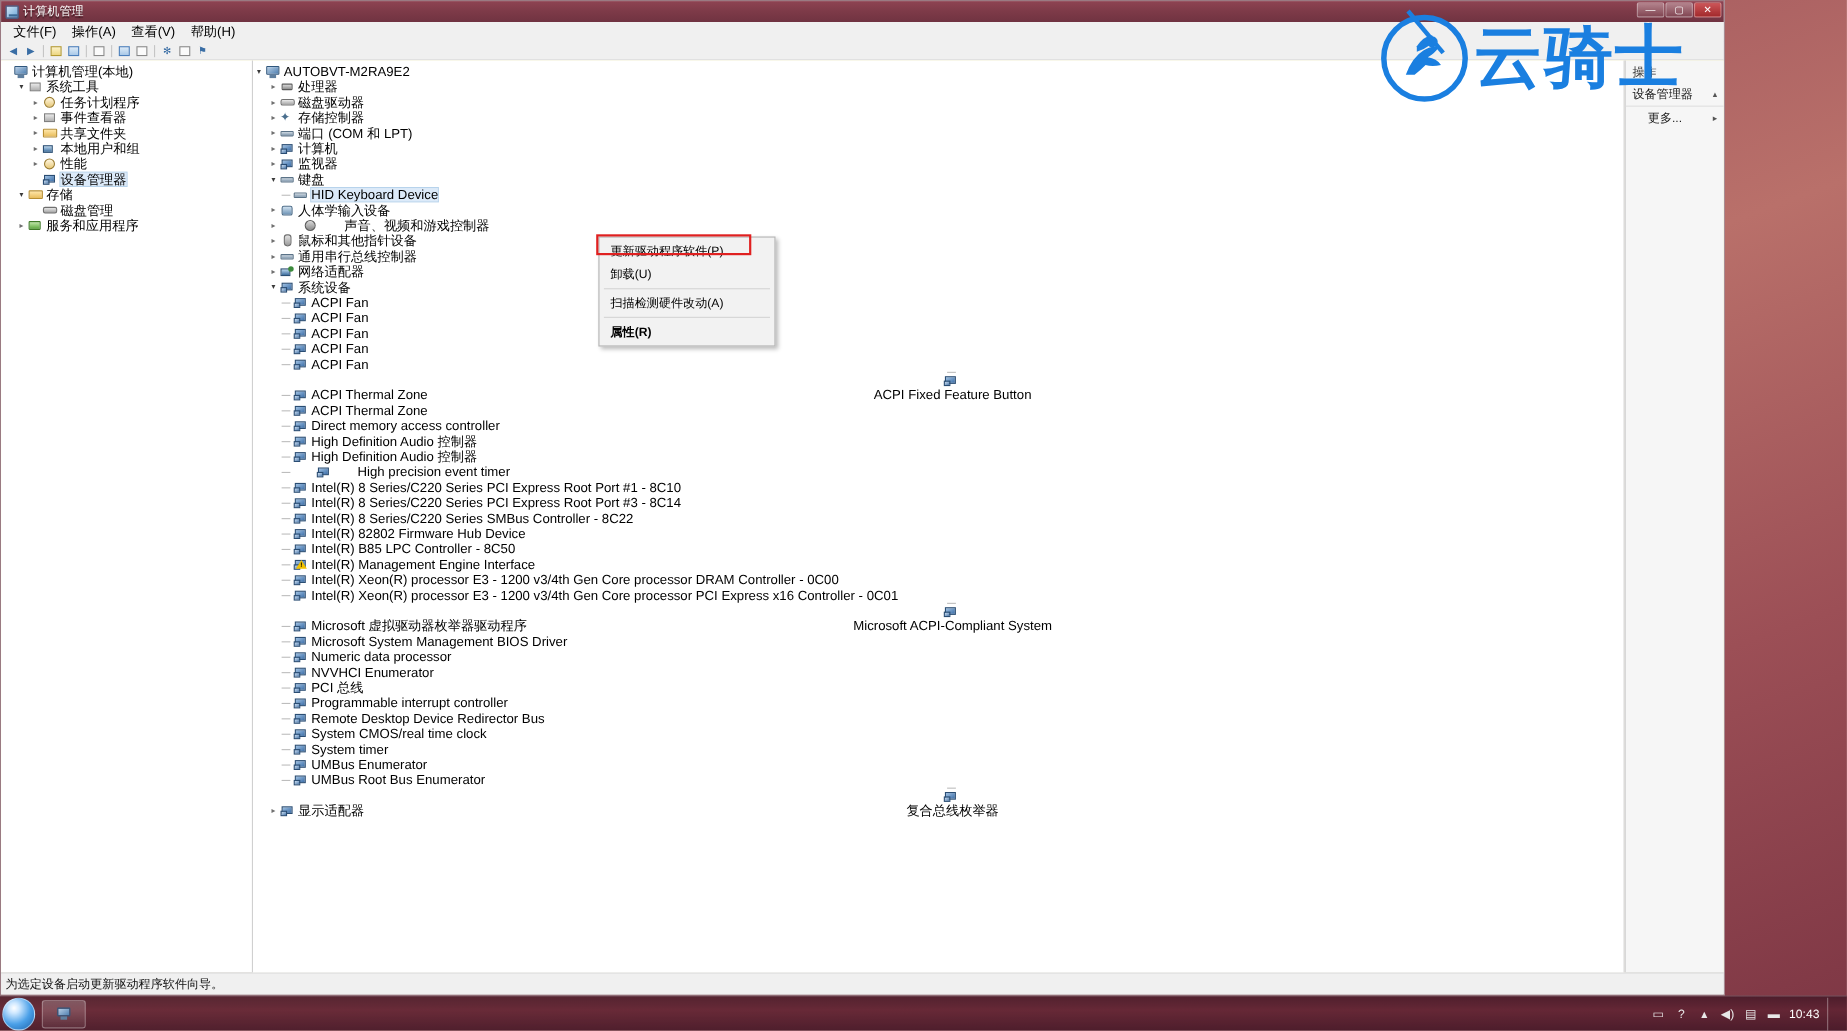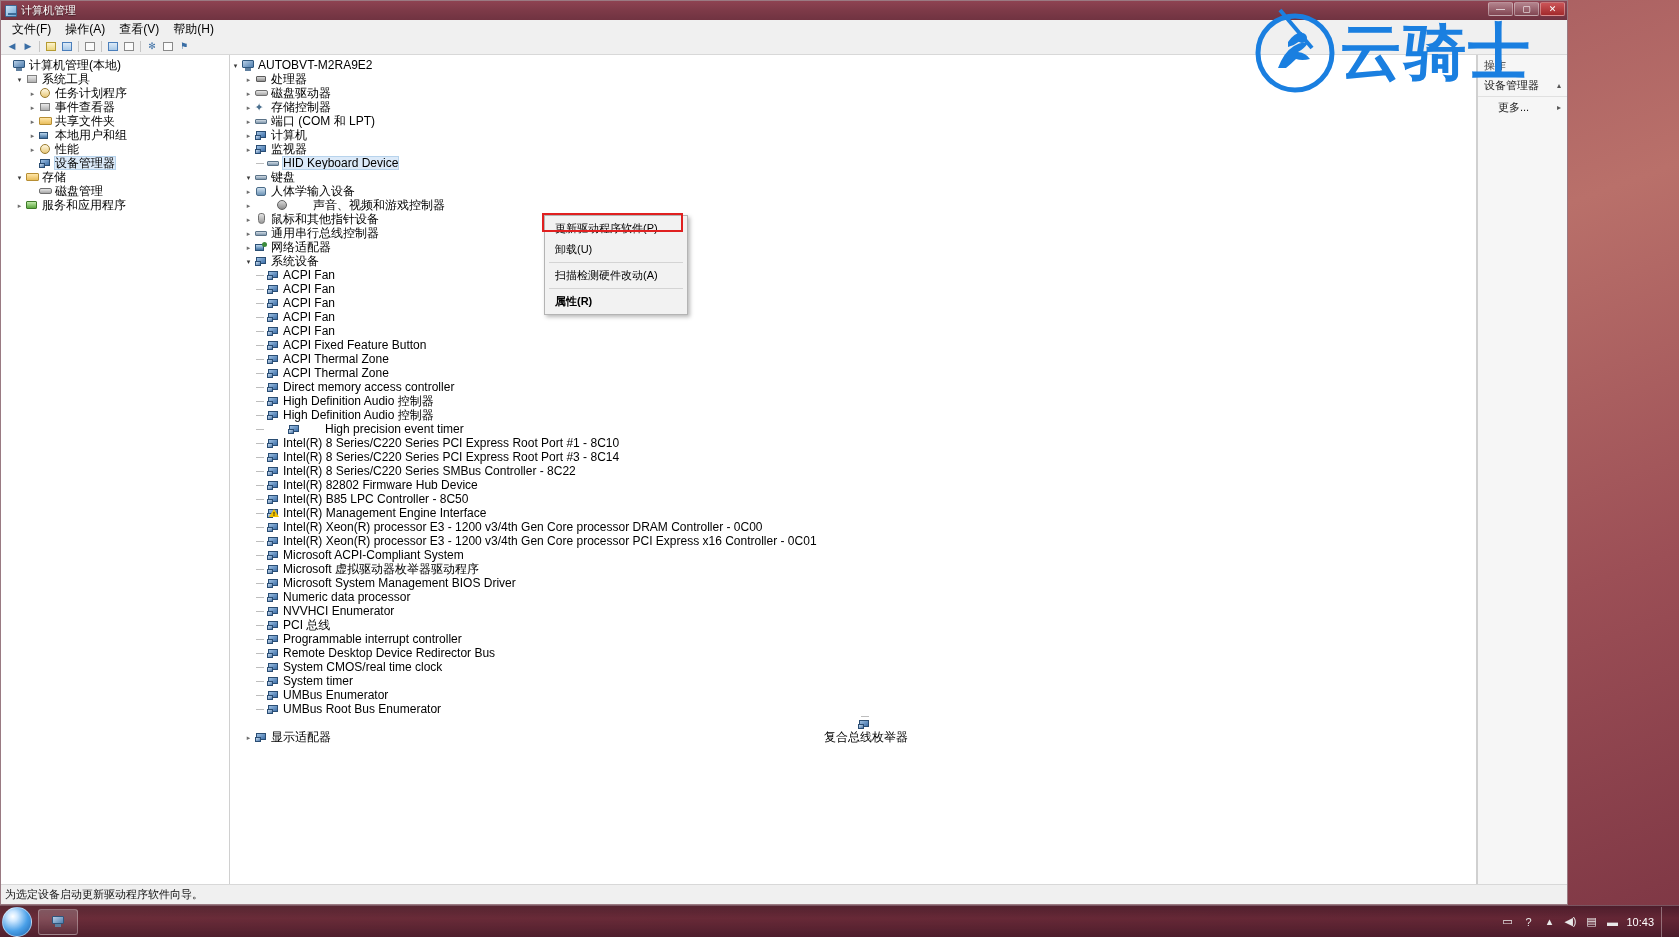--- a/index.html
+++ b/index.html
@@ -289,21 +289,21 @@
   
   .leafline {
     width: 8px; height: 1px; background: #bdbdbd;
     margin-right: 2px; flex: 0 0 auto;
   }
 
   
   .ctxmenu {
     position: absolute;
     left: 314px; top: 160px;
-    width: 144px;
+    width: 161px;
     background: #f2f2f2;
     border: 1px solid #b4b4b4;
     box-shadow: 2px 2px 4px rgba(0,0,0,.28);
     padding: 2px 0;
     z-index: 40;
     font-size: 11px;
   }
   .ctxitem {
     padding: 3px 8px 3px 10px;
     color: #000;
@@ -604,87 +604,87 @@
           <div class="tnode" style="padding-left: 13px;">
             <span class="exp">▸</span>
             <span class="tico">
               <span class="ic ic-device">
                 <span class="d1"></span>
                 <span class="d2"></span>
               </span>
             </span>
             <span class="tlabel">监视器</span>
           </div>
+          <div class="tnode" style="padding-left: 13px;">
+            <span class="exp open">▾</span>
+            <span class="tico">
+              <span class="ic ic-port">
+                <span class="c"></span>
+              </span>
+            </span>
+            <span class="tlabel">键盘</span>
+          </div>
           <div class="tnode selected" style="padding-left: 26px;">
             <span class="leafline"></span>
             <span class="tico">
               <span class="ic ic-port">
                 <span class="c"></span>
               </span>
             </span>
             <span class="tlabel">HID Keyboard Device</span>
           </div>
           <div class="tnode" style="padding-left: 13px;">
+            <span class="exp">▸</span>
+            <span class="tico">
+              <span class="ic ic-human">
+                <span class="c"></span>
+              </span>
+            </span>
+            <span class="tlabel">人体学输入设备</span>
+          </div>
+          <div class="tnode" style="padding-left: 13px; gap: 21px;">
+            <span class="exp">▸</span>
+            <span class="tico">
+              <span class="ic ic-speaker">
+                <span class="c"></span>
+              </span>
+            </span>
+            <span class="tlabel">声音、视频和游戏控制器</span>
+          </div>
+          <div class="tnode" style="padding-left: 13px;">
+            <span class="exp">▸</span>
+            <span class="tico">
+              <span class="ic ic-mouse">
+                <span class="c"></span>
+              </span>
+            </span>
+            <span class="tlabel">鼠标和其他指针设备</span>
+          </div>
+          <div class="tnode" style="padding-left: 13px;">
+            <span class="exp">▸</span>
+            <span class="tico">
+              <span class="ic ic-port">
+                <span class="c"></span>
+              </span>
+            </span>
+            <span class="tlabel">通用串行总线控制器</span>
+          </div>
+          <div class="tnode" style="padding-left: 13px;">
+            <span class="exp">▸</span>
+            <span class="tico">
+              <span class="ic ic-net">
+                <span class="c"></span>
+                <span class="w"></span>
+              </span>
+            </span>
+            <span class="tlabel">网络适配器</span>
+          </div>
+          <div class="tnode" style="padding-left: 13px;">
             <span class="exp open">▾</span>
             <span class="tico">
-              <span class="ic ic-port">
-                <span class="c"></span>
-              </span>
-            </span>
-            <span class="tlabel">键盘</span>
-          </div>
-          <div class="tnode" style="padding-left: 13px;">
-            <span class="exp">▸</span>
-            <span class="tico">
-              <span class="ic ic-human">
-                <span class="c"></span>
-              </span>
-            </span>
-            <span class="tlabel">人体学输入设备</span>
-          </div>
-          <div class="tnode" style="padding-left: 13px; gap: 21px;">
-            <span class="exp">▸</span>
-            <span class="tico">
-              <span class="ic ic-speaker">
-                <span class="c"></span>
-              </span>
-            </span>
-            <span class="tlabel">声音、视频和游戏控制器</span>
-          </div>
-          <div class="tnode" style="padding-left: 13px;">
-            <span class="exp">▸</span>
-            <span class="tico">
-              <span class="ic ic-mouse">
-                <span class="c"></span>
-              </span>
-            </span>
-            <span class="tlabel">鼠标和其他指针设备</span>
-          </div>
-          <div class="tnode" style="padding-left: 13px;">
-            <span class="exp">▸</span>
-            <span class="tico">
-              <span class="ic ic-port">
-                <span class="c"></span>
-              </span>
-            </span>
-            <span class="tlabel">通用串行总线控制器</span>
-          </div>
-          <div class="tnode" style="padding-left: 13px;">
-            <span class="exp">▸</span>
-            <span class="tico">
-              <span class="ic ic-net">
-                <span class="c"></span>
-                <span class="w"></span>
-              </span>
-            </span>
-            <span class="tlabel">网络适配器</span>
-          </div>
-          <div class="tnode" style="padding-left: 13px;">
-            <span class="exp open">▾</span>
-            <span class="tico">
               <span class="ic ic-device">
                 <span class="d1"></span>
                 <span class="d2"></span>
               </span>
             </span>
             <span class="tlabel">系统设备</span>
           </div>
           <div class="tnode" style="padding-left: 26px;">
             <span class="leafline"></span>
             <span class="tico">
@@ -728,21 +728,21 @@
           <div class="tnode" style="padding-left: 26px;">
             <span class="leafline"></span>
             <span class="tico">
               <span class="ic ic-device">
                 <span class="d1"></span>
                 <span class="d2"></span>
               </span>
             </span>
             <span class="tlabel">ACPI Fan</span>
           </div>
-          <div class="tnode" style="padding-left: 26px;">
+          <div class="tnode" style="padding-left: 26px; flex-direction: column;">
             <span class="leafline"></span>
             <span class="tico">
               <span class="ic ic-device">
                 <span class="d1"></span>
                 <span class="d2"></span>
               </span>
             </span>
             <span class="tlabel">ACPI Fixed Feature Button</span>
           </div>
           <div class="tnode" style="padding-left: 26px;">
@@ -879,21 +879,21 @@
           <div class="tnode" style="padding-left: 26px;">
             <span class="leafline"></span>
             <span class="tico">
               <span class="ic ic-device">
                 <span class="d1"></span>
                 <span class="d2"></span>
               </span>
             </span>
             <span class="tlabel">Intel(R) Xeon(R) processor E3 - 1200 v3/4th Gen Core processor PCI Express x16 Controller - 0C01</span>
           </div>
-          <div class="tnode" style="padding-left: 26px;">
+          <div class="tnode" style="padding-left: 26px; flex-direction: column;">
             <span class="leafline"></span>
             <span class="tico">
               <span class="ic ic-device">
                 <span class="d1"></span>
                 <span class="d2"></span>
               </span>
             </span>
             <span class="tlabel">Microsoft ACPI-Compliant System</span>
           </div>
           <div class="tnode" style="padding-left: 26px;">

